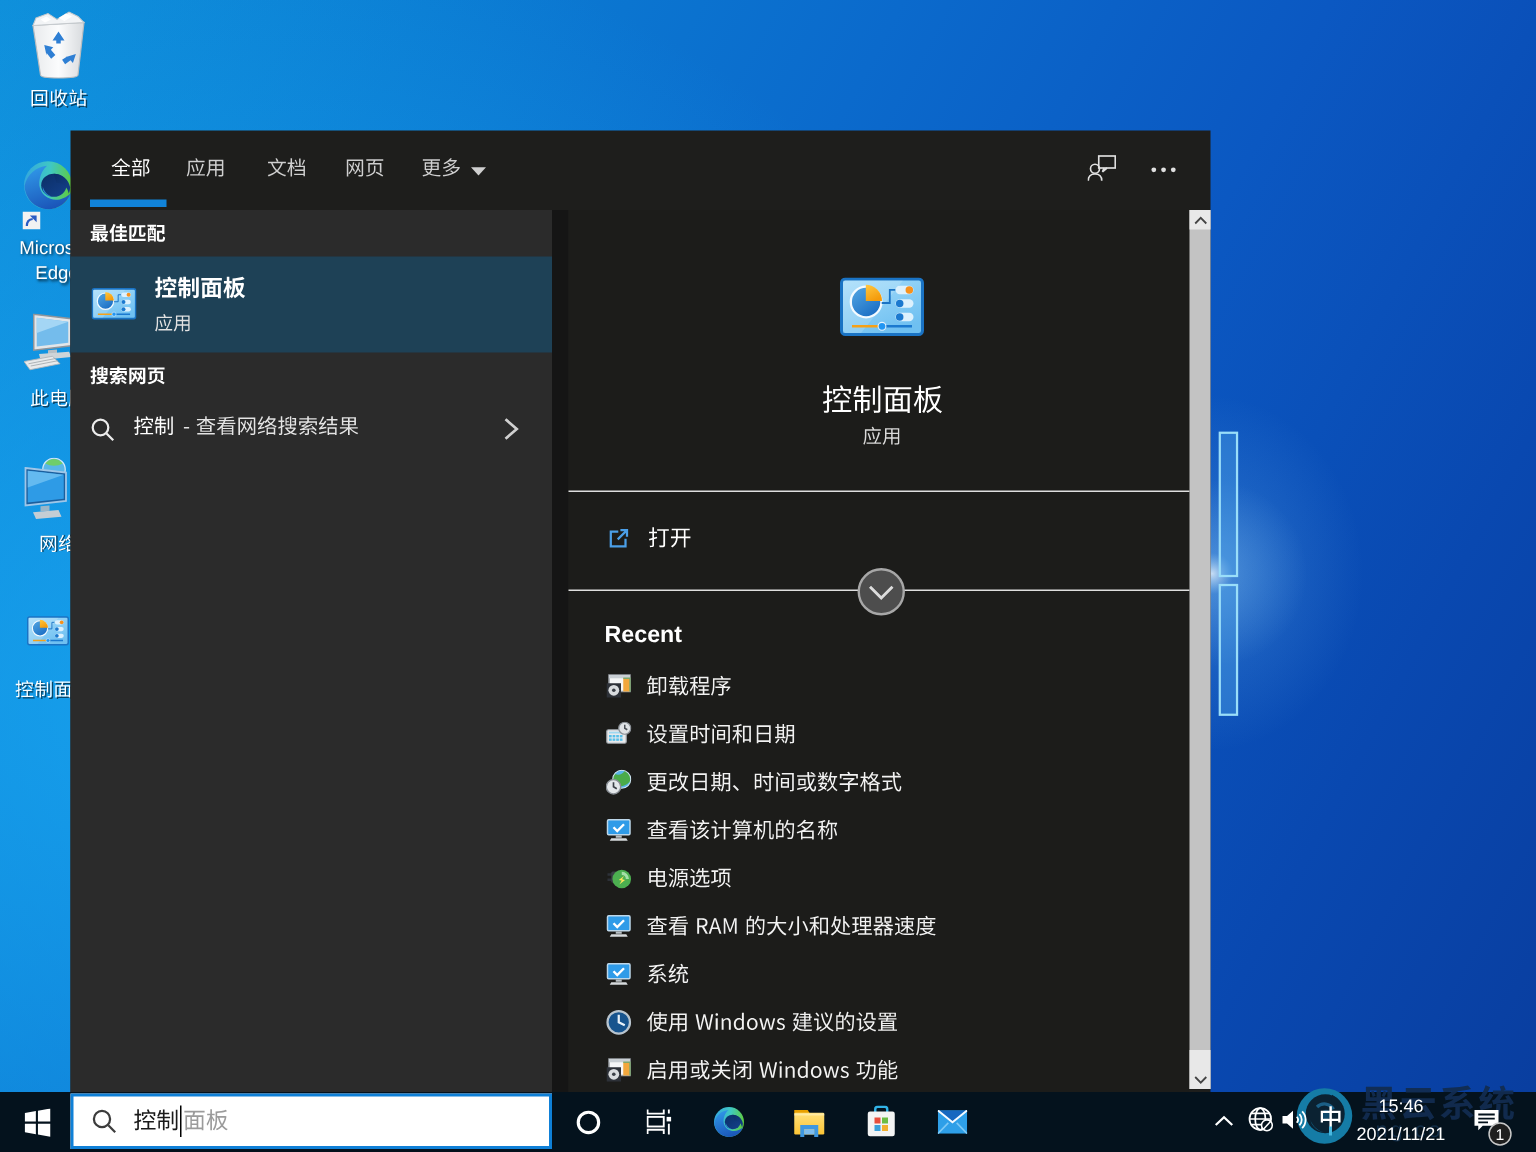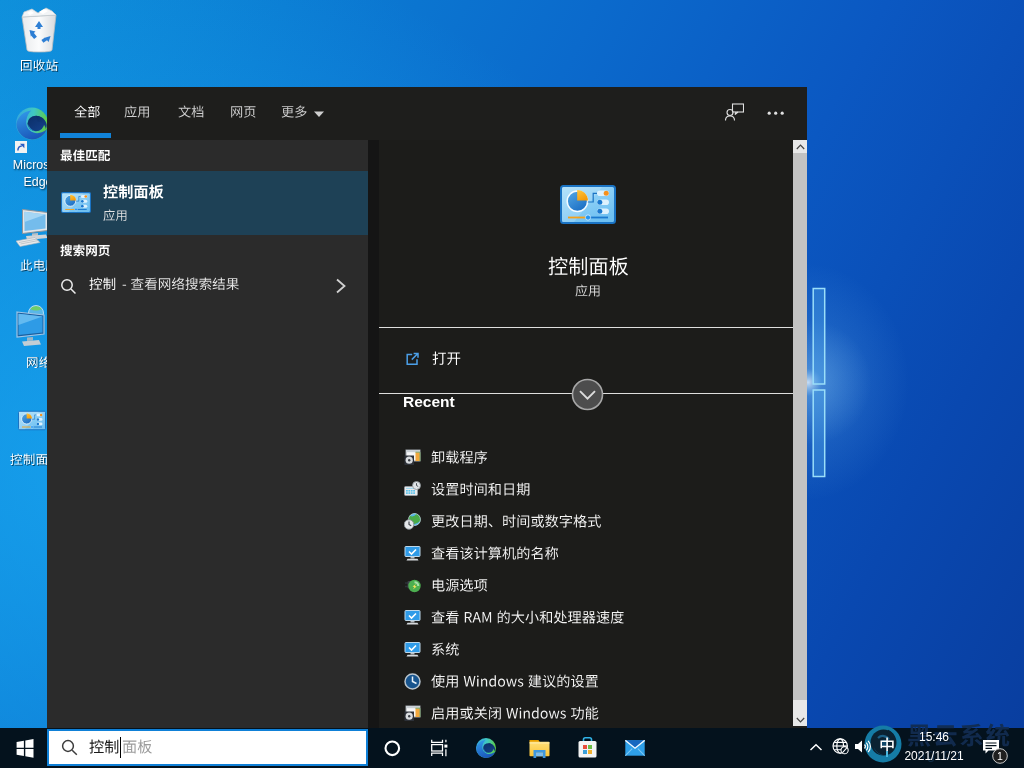--- a/index.html
+++ b/index.html
@@ -287,21 +287,21 @@
 <path d="M7.8,8.6 L13.6,2.8 M9.6,2.4 L14,2.4 L14,6.8"></path>
 </svg>
 <svg style="position:absolute;left:432.3px;top:350.6px;overflow:visible" width="31" height="17" viewBox="0 0 31 17">
     <path transform="translate(0,12.76)" d="M2.9 -12.2V-9.3H0.7V-8.2H2.9V-5.1C2.0 -4.9 1.2 -4.7 0.6 -4.5L0.9 -3.4L2.9 -4.0V-0.3C2.9 -0.1 2.8 -0.0 2.6 -0.0C2.4 0.0 1.8 0.0 1.1 -0.0C1.2 0.3 1.4 0.7 1.4 1.0C2.5 1.0 3.0 1.0 3.4 0.8C3.8 0.6 4.0 0.3 4.0 -0.3V-4.3L6.1 -5.0L6.0 -6.0L4.0 -5.4V-8.2H6.0V-9.3H4.0V-12.2ZM6.1 -11.0V-9.9H10.2V-0.4C10.2 -0.2 10.1 -0.1 9.8 -0.1C9.5 -0.1 8.4 -0.1 7.4 -0.1C7.5 0.2 7.7 0.8 7.8 1.1C9.2 1.1 10.1 1.1 10.6 0.9C11.2 0.7 11.4 0.3 11.4 -0.4V-9.9H13.9V-11.0Z M23.9 -10.2V-6.1H19.9V-6.7V-10.2ZM15.3 -6.1V-5.0H18.7C18.5 -3.0 17.7 -1.1 15.3 0.4C15.6 0.6 16.0 1.0 16.2 1.2C18.8 -0.5 19.6 -2.7 19.8 -5.0H23.9V1.2H25.0V-5.0H28.3V-6.1H25.0V-10.2H27.8V-11.2H15.8V-10.2H18.7V-6.7L18.7 -6.1Z" fill="#ffffff"></path>
   </svg>
 <div class="abs" style="left:379px;top:393.2px;width:414px;height:1.3px;background:#dedede"></div>
 <svg class="abs" style="left:571px;top:378px" width="33" height="33" viewBox="0 0 33 33">
 <circle cx="16.5" cy="16.5" r="15" fill="#4d4d4d" stroke="#a7a7a7" stroke-width="1.6"></circle>
 <path d="M9,13.2 L16.5,20.7 L24,13.2" fill="none" stroke="#dcdcdc" stroke-width="1.9"></path>
 </svg>
-<div class="abs" style="left:403px;top:393px;font-size:15.5px;font-weight:bold;color:#fff">Recent</div>
+<div class="abs" style="left:403px;top:415px;font-size:15.5px;font-weight:bold;color:#fff">Recent</div>
 <svg class="abs" style="left:403.5px;top:448.5px" width="17" height="17" viewBox="0 0 17 17">
 <rect x="2" y="1" width="14" height="11" fill="#f5f6f7" stroke="#9aa0a6" stroke-width="1"></rect>
 <rect x="2" y="1" width="14" height="2.2" fill="#c9cfd4"></rect>
 <rect x="11.5" y="3.2" width="4.5" height="8.8" fill="#f2a73d"></rect>
 <path d="M11.5,3.2 h4.5 v8.8" fill="none" stroke="#7ea86f" stroke-width="1"></path>
 <rect x="0.5" y="6.5" width="9.5" height="9.5" fill="#2d3138"></rect>
 <circle cx="5.2" cy="11.2" r="3.6" fill="#d8dbde"></circle>
 <circle cx="5.2" cy="11.2" r="1.2" fill="#3a3f46"></circle>
 </svg>
 <svg style="position:absolute;left:430.5px;top:450.1px;overflow:visible" width="58" height="17" viewBox="0 0 58 17">

